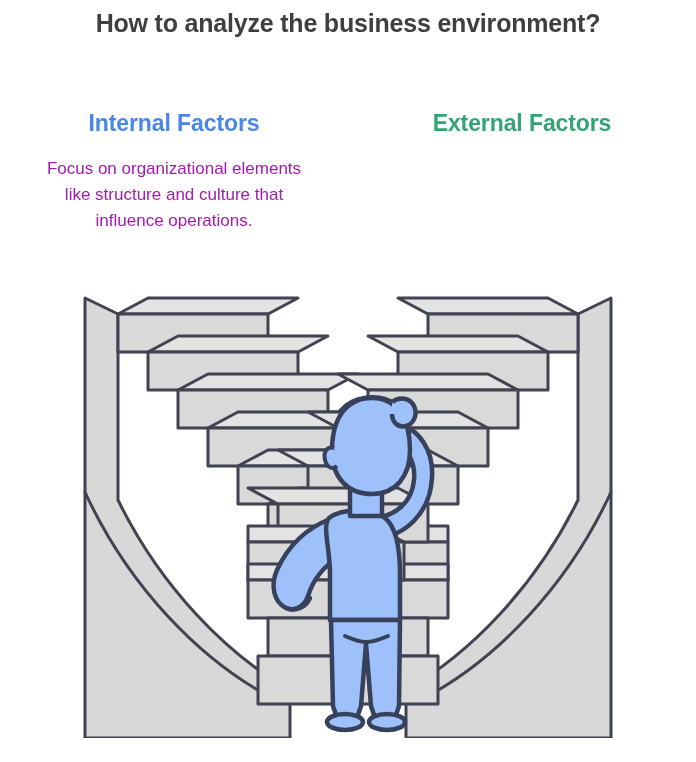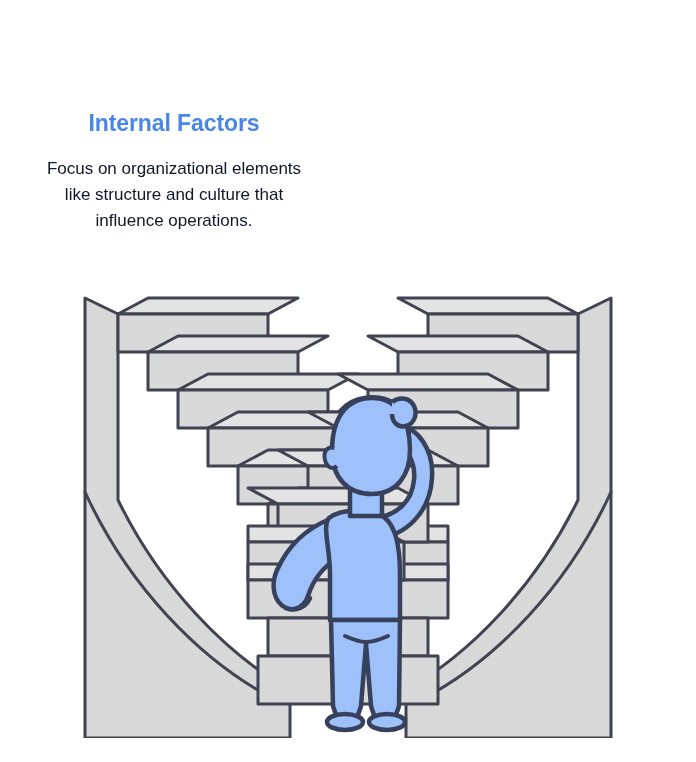--- a/index.html
+++ b/index.html
@@ -53,50 +53,52 @@
     font-weight: bold;
     line-height: 30px;
     margin: 0 0 18px 0;
     letter-spacing: -0.1px;
   }
   .col-heading.internal { color: #4a86e8; }
   .col-heading.external { color: #33a474; }
   .col-body {
     font-size: 17px;
     line-height: 26px;
-    color: #0f172a;
+    color: #a21caf;
     margin: 0;
   }
   .illustration {
     position: absolute;
     left: 0;
     top: 286px;
     width: 696px;
     height: 452px;
   }
   .illustration svg {
     display: block;
     width: 696px;
     height: 452px;
   }
 </style>
 </head>
 <body>
 
 <div class="page">
 
+  <div class="page-title">How to analyze the business environment?</div>
 
   <div class="columns">
 
     <div class="col">
       <div class="col-heading internal">Internal Factors</div>
       <div class="col-body">Focus on organizational elements like structure and culture that influence operations.</div>
     </div>
 
     <div class="col">
+      <div class="col-heading external">External Factors</div>
     </div>
 
   </div>
 
   <div class="illustration">
     <svg viewBox="0 0 696 452" xmlns="http://www.w3.org/2000/svg">
       <defs>
         <clipPath id="clipLeftWall">
           <path d="M85,12 L85,240 C140,330 210,390 278,420 L278,452 L70,452 L70,12 Z"></path>
         </clipPath>

